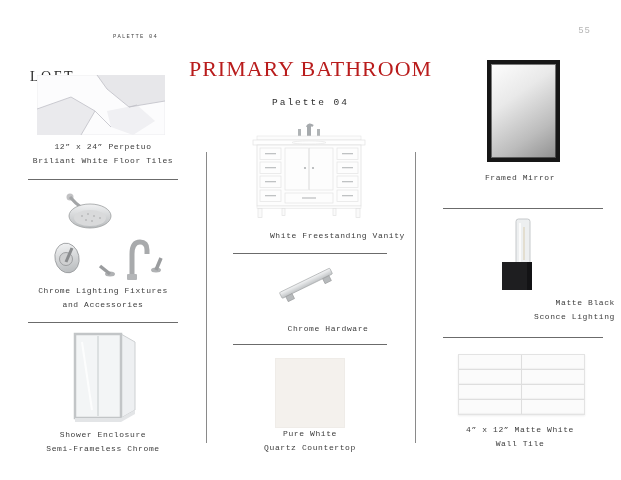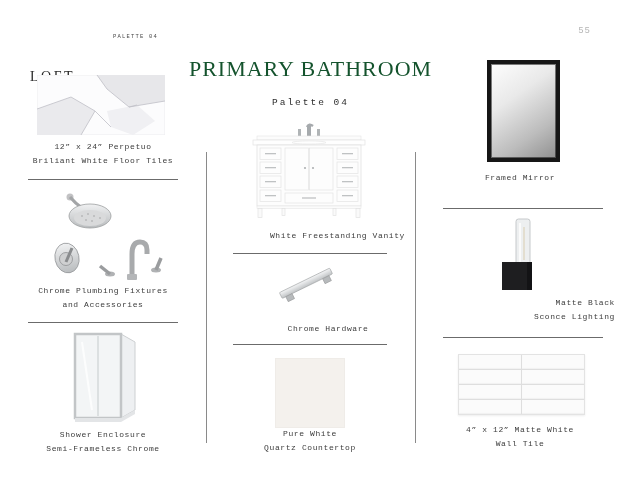--- a/index.html
+++ b/index.html
@@ -8,21 +8,21 @@
   .abs { position:absolute; }
 
   
   .brand { left:30px; top:26px; font-family:"Liberation Serif", serif; font-size:14px;
            letter-spacing:2.5px; color:#2a2a2a;margin-top:43px; }
   .palette-label { left:113px; top:33px; font-size:5.5px; letter-spacing:1.2px; color:#4a4a4a; }
   .page-number { right:30px; top:26px; font-size:9px; letter-spacing:1px; color:#b5b5b5; }
 
   
   .page-title { left:0; top:56px; width:621px; text-align:center;
-                font-family:"Liberation Serif", serif; font-size:22px; letter-spacing:1px; color:#14532d; }
+                font-family:"Liberation Serif", serif; font-size:22px; letter-spacing:1px; color:#b91c1c; }
   .page-subtitle { left:0; top:97px; width:621px; text-align:center;
                    font-size:9.5px; letter-spacing:2px; color:#2e2e2e; }
 
   
   .divider-h { height:1px; background:#6b6b6b; }
   .divider-v { width:1px; background:#8a8a8a; }
 
   
   .caption { width:190px; text-align:center; font-size:8px; letter-spacing:0.6px;
              line-height:14px; color:#3d3d3d; }
@@ -88,21 +88,21 @@
   <line x1="18" y1="72" x2="24" y2="58" stroke="#8a8c8e" stroke-width="3"></line>
 
   <path d="M84,88 L84,64 Q84,52 92,52 Q99,52 99,60 L99,64" stroke="#a8aaac" stroke-width="5" fill="none"></path>
   <rect x="79" y="84" width="10" height="6" rx="1" fill="#b4b6b8"></rect>
   <ellipse cx="62" cy="84" rx="5" ry="2.5" fill="#b0b2b4"></ellipse>
   <line x1="62" y1="84" x2="52" y2="76" stroke="#9a9c9e" stroke-width="3.5"></line>
   <ellipse cx="108" cy="80" rx="5" ry="2.5" fill="#b0b2b4"></ellipse>
   <line x1="108" y1="80" x2="113" y2="68" stroke="#9a9c9e" stroke-width="3.5"></line>
 </svg>
 <div class="abs caption" style="left:8px; top:284px;">
-  <div>Chrome Plumbing Fixtures</div>
+  <div>Chrome Lighting Fixtures</div>
   <div>and Accessories</div>
 </div>
 
 <div class="abs divider-h" style="left:28px; top:322px; width:150px;"></div>
 
 <svg class="abs" style="left:58px; top:332px;" width="90" height="92" viewBox="0 0 90 92">
   <polygon points="63,2 77,10 77,78 63,86" fill="#eef0f2" stroke="#cdd0d2" stroke-width="1"></polygon>
   <rect x="17" y="2" width="46" height="84" fill="#f3f5f6" stroke="#c2c5c7" stroke-width="2.5"></rect>
   <line x1="40" y1="4" x2="40" y2="84" stroke="#d5d8da" stroke-width="1.5"></line>
   <line x1="24" y1="10" x2="34" y2="78" stroke="#ffffff" stroke-width="2" opacity="0.8"></line>

